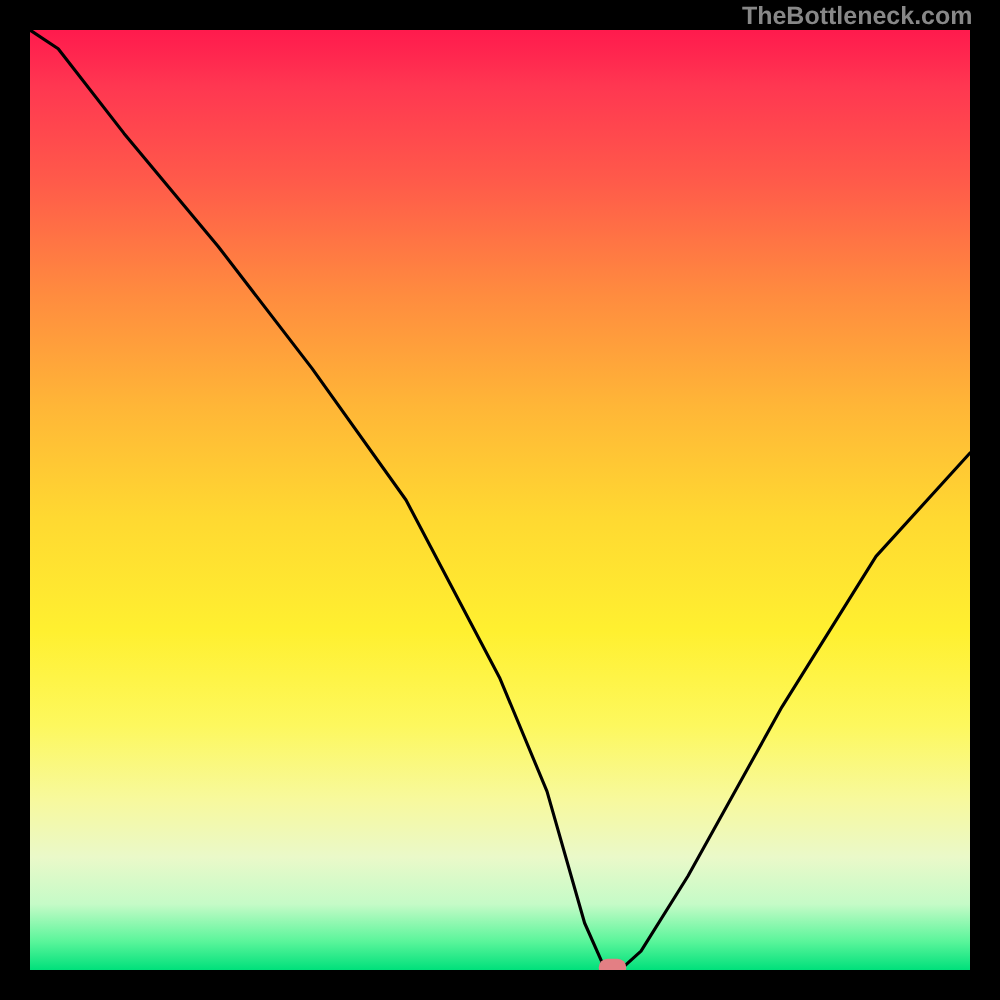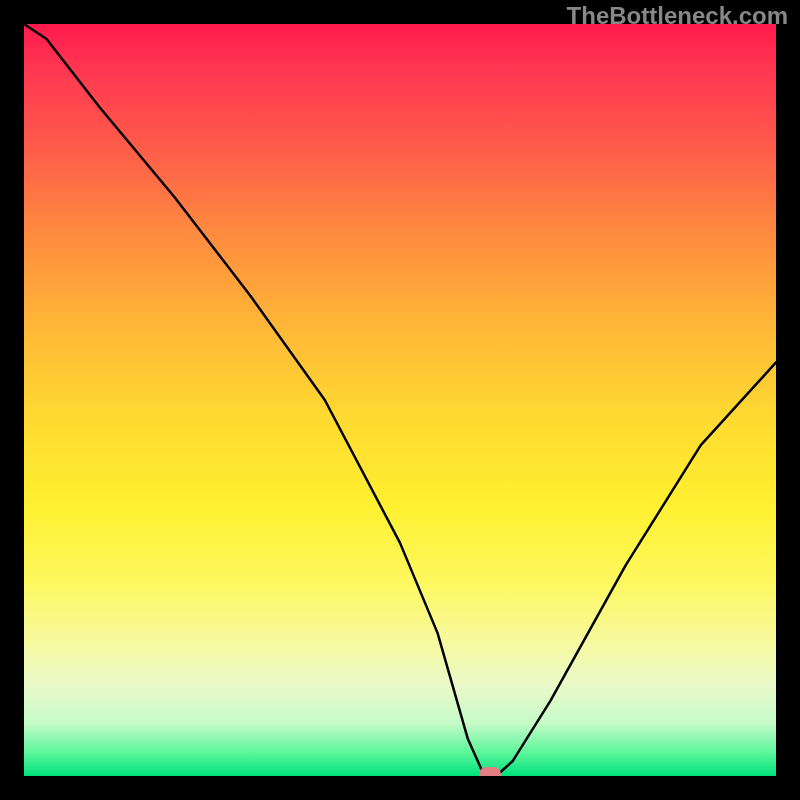--- a/index.html
+++ b/index.html
@@ -12,23 +12,23 @@
   }
   .container {
     position: relative;
     width: 800px;
     height: 800px;
     background: #000;
   }
   .watermark {
     position: absolute;
     top: 2px;
-    right: 12px;
+    right: 22px;
     color: #888;
-    font-size: 24px;
+    font-size: 20px;
     font-weight: 600;
     z-index: 10;
   }
   .plot-area {
     position: absolute;
     left: 24px;
     top: 24px;
     width: 752px;
     height: 752px;
     overflow: hidden;

